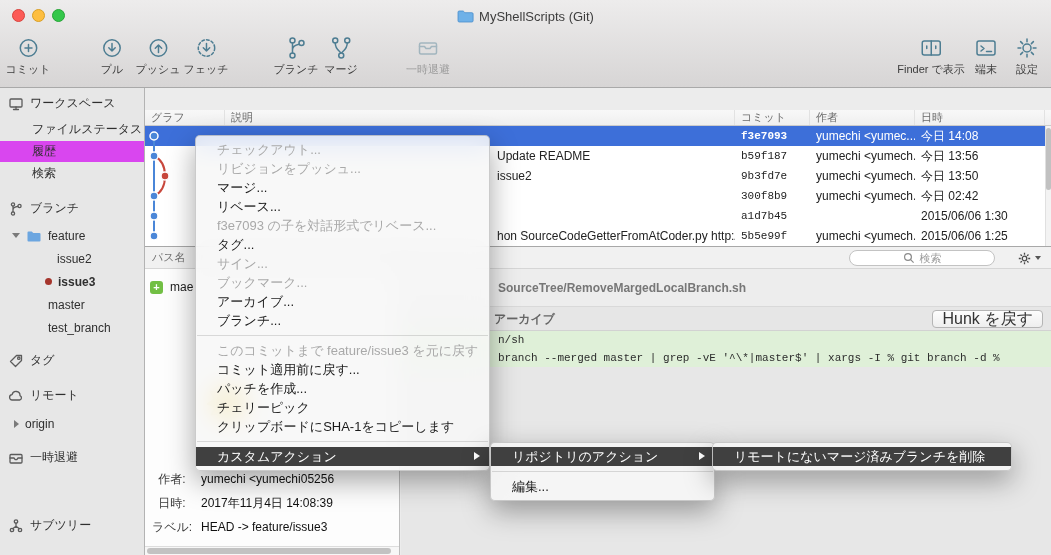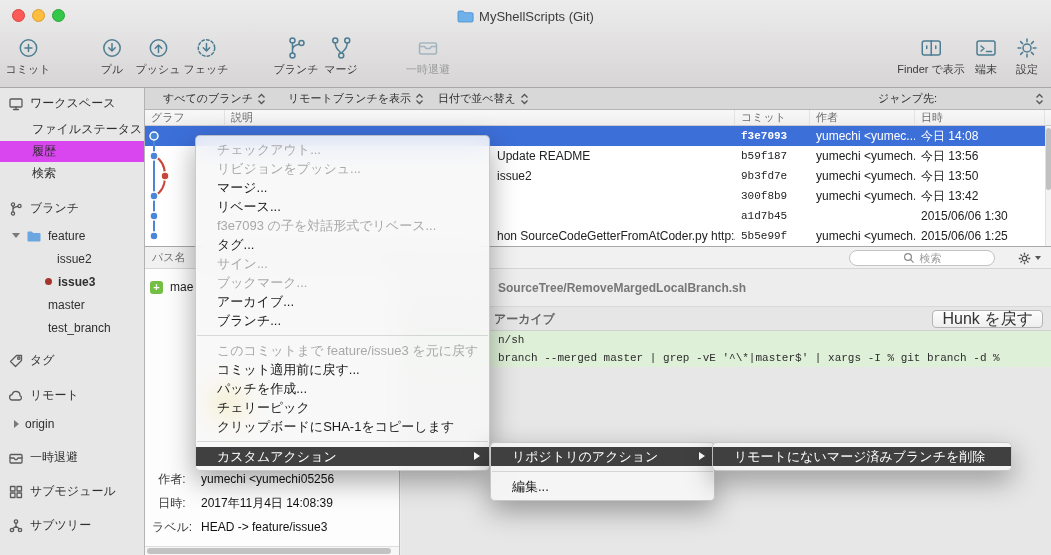--- a/index.html
+++ b/index.html
@@ -172,46 +172,20 @@
     </div>
     <div class="tbtn" style="left:1027px">
       <svg class="ticon" width="26" height="26" viewBox="0 0 26 26">
           <circle cx="13" cy="13" r="4"></circle>
           <path d="M19.2 13H22M17.4 17.4l2 2M13 19.2V22M8.6 17.4l-2 2M6.8 13H4M8.6 8.6l-2-2M13 6.8V4M17.4 8.6l2-2"></path>
         </svg>
       <span class="lbl">設定</span>
     </div>
   </div>
 
-  <div id="filterbar">
-    <div class="combo" style="left:18px">
-      <span>すべてのブランチ</span>
-      <svg class="chev" width="9" height="12" viewBox="0 0 9 12">
-          <path d="M1.5 4.5L4.5 1.5 7.5 4.5M1.5 7.5L4.5 10.5 7.5 7.5" fill="none" stroke="#555" stroke-width="1.3"></path>
-        </svg>
-    </div>
-    <div class="combo" style="left:143px">
-      <span>リモートブランチを表示</span>
-      <svg class="chev" width="9" height="12" viewBox="0 0 9 12">
-          <path d="M1.5 4.5L4.5 1.5 7.5 4.5M1.5 7.5L4.5 10.5 7.5 7.5" fill="none" stroke="#555" stroke-width="1.3"></path>
-        </svg>
-    </div>
-    <div class="combo" style="left:293px">
-      <span>日付で並べ替え</span>
-      <svg class="chev" width="9" height="12" viewBox="0 0 9 12">
-          <path d="M1.5 4.5L4.5 1.5 7.5 4.5M1.5 7.5L4.5 10.5 7.5 7.5" fill="none" stroke="#555" stroke-width="1.3"></path>
-        </svg>
-    </div>
-    <div class="combo" style="left:733px;right:24px">
-      <span>ジャンプ先:</span>
-    </div>
-    <svg class="chev" style="position:absolute;right:7px;top:5px" width="9" height="12" viewBox="0 0 9 12">
-        <path d="M1.5 4.5L4.5 1.5 7.5 4.5M1.5 7.5L4.5 10.5 7.5 7.5" fill="none" stroke="#555" stroke-width="1.3"></path>
-      </svg>
-  </div>
 
   <div id="sidebar">
     <div class="srow" style="top:5px;padding-left:8px">
       <svg class="sicon" width="16" height="16" viewBox="0 0 16 16">
           <rect x="2" y="3" width="12" height="8" rx="1"></rect>
           <path d="M8 11v2M5.5 13.5h5"></path>
         </svg>
       <span>ワークスペース</span>
     </div>
     <div class="srow" style="top:31px;padding-left:32px">
@@ -268,29 +242,20 @@
     <div class="srow" style="top:325px;padding-left:14px">
       <span class="tri-right"></span>
       <span>origin</span>
     </div>
     <div class="srow" style="top:359px;padding-left:8px">
       <svg class="sicon" width="16" height="16" viewBox="0 0 16 16">
           <rect x="2" y="4.5" width="12" height="8.5" rx="1"></rect>
           <path d="M2 8h4l1.2 1.6h1.6L10 8h4"></path>
         </svg>
       <span>一時退避</span>
-    </div>
-    <div class="srow" style="top:393px;padding-left:8px">
-      <svg class="sicon" width="16" height="16" viewBox="0 0 16 16">
-          <rect x="2.5" y="2.5" width="4.5" height="4.5"></rect>
-          <rect x="9" y="2.5" width="4.5" height="4.5"></rect>
-          <rect x="2.5" y="9" width="4.5" height="4.5"></rect>
-          <rect x="9" y="9" width="4.5" height="4.5"></rect>
-        </svg>
-      <span>サブモジュール</span>
     </div>
     <div class="srow" style="top:427px;padding-left:8px">
       <svg class="sicon" width="16" height="16" viewBox="0 0 16 16">
           <circle cx="8" cy="3.5" r="1.7"></circle>
           <circle cx="4" cy="12" r="1.7"></circle>
           <circle cx="12" cy="12" r="1.7"></circle>
           <path d="M8 5.2v3M8 8.2L4.6 10.7M8 8.2l3.4 2.5"></path>
         </svg>
       <span>サブツリー</span>
     </div>
@@ -320,21 +285,21 @@
     <div class="trow" style="top:56px">
       <div class="cell c-desc"><span>issue2</span></div>
       <div class="cell c-commit">9b3fd7e</div>
       <div class="cell c-author">yumechi &lt;yumech...</div>
       <div class="cell c-date">今日 13:50</div>
     </div>
     <div class="trow" style="top:76px">
       <div class="cell c-desc"><span></span></div>
       <div class="cell c-commit">300f8b9</div>
       <div class="cell c-author">yumechi &lt;yumech...</div>
-      <div class="cell c-date">今日 13:42</div>
+      <div class="cell c-date">今日 02:42</div>
     </div>
     <div class="trow" style="top:96px">
       <div class="cell c-desc"><span></span></div>
       <div class="cell c-commit">a1d7b45</div>
       <div class="cell c-author"></div>
       <div class="cell c-date">2015/06/06 1:30</div>
     </div>
     <div class="trow" style="top:116px">
       <div class="cell c-desc"><span>hon SourceCodeGetterFromAtCoder.py http:/...</span></div>
       <div class="cell c-commit">5b5e99f</div>

